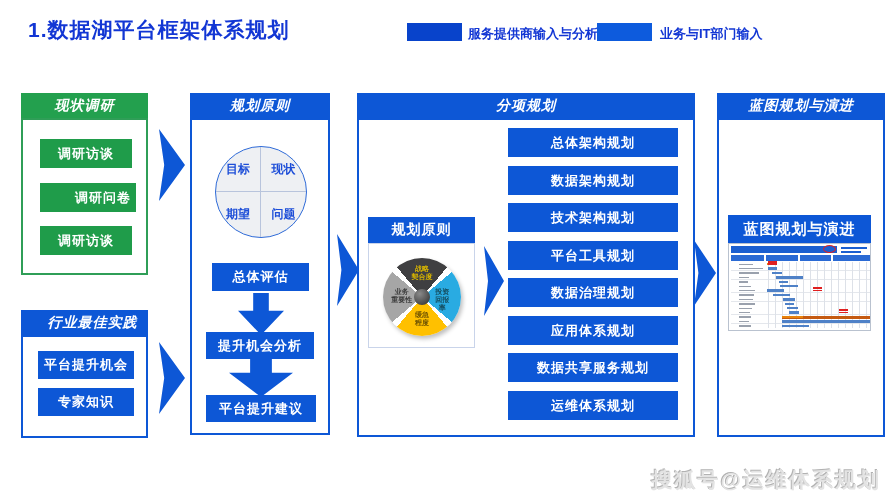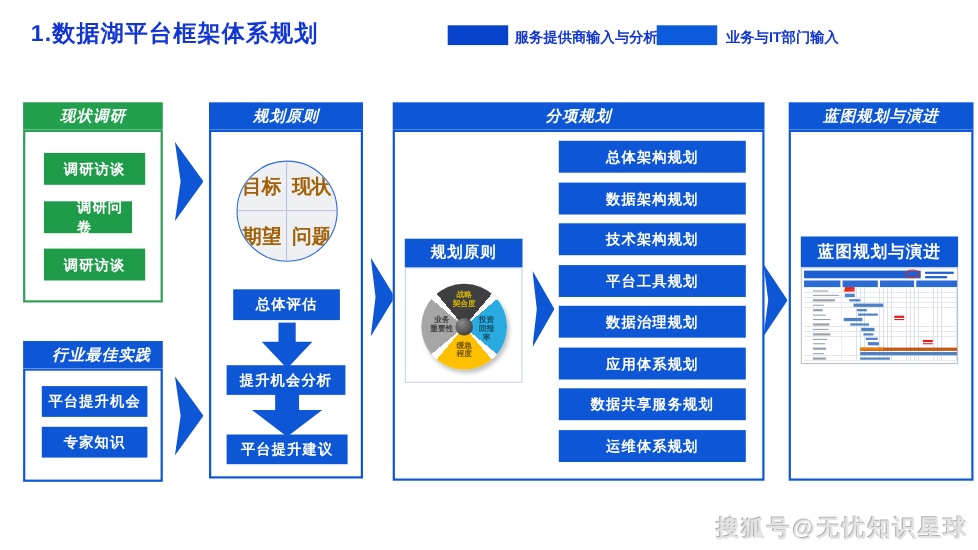--- a/index.html
+++ b/index.html
@@ -28,21 +28,21 @@
 
   .r-arrow { background:#0d57d6; clip-path:polygon(0 0,100% 50%,0 100%,20% 50%); }
   .d-arrow { background:#0d57d6; z-index:1;
     clip-path:polygon(33% 0,67% 0,67% 42%,100% 42%,50% 100%,0 42%,33% 42%); }
 
   
   .quad-circle { width:92px; height:92px; border-radius:50%; border:1.5px solid #2f6bd8;
     background:#eef0f3; overflow:hidden; display:grid; grid-template-columns:1fr 1fr;
     grid-template-rows:1fr 1fr; }
   .quad-circle .q { display:flex; align-items:center; justify-content:center;
-    font-size:18px; font-weight:bold; color:#a16207; }
+    font-size:12px; font-weight:bold; color:#1d4ed8; }
   .quad-circle .q1,.quad-circle .q2 { border-bottom:1px solid #b8c4dc; }
   .quad-circle .q1,.quad-circle .q3 { border-right:1px solid #b8c4dc; }
 
   
   .pie { width:78px; height:78px; border-radius:50%;
     background:conic-gradient(from -40deg,#3f3f41 0deg 80deg,#fff 80deg 90deg,
       #29abe2 90deg 170deg,#fff 170deg 180deg,#ffc000 180deg 260deg,#fff 260deg 270deg,
       #a6a6a6 270deg 350deg,#fff 350deg 360deg);
     box-shadow:2px 3px 4px rgba(0,0,0,.25); }
   .pie-core { width:16px; height:16px; border-radius:50%;
@@ -78,21 +78,21 @@
   <div class="abs page-title">1.数据湖平台框架体系规划</div>
 
   <div class="abs legend-swatch" style="left:407px;top:23px;background:#0843cb;"></div>
   <div class="abs legend-label" style="left:468px;top:25px;">服务提供商输入与分析</div>
   <div class="abs legend-swatch" style="left:597px;top:23px;background:#0d5bdd;"></div>
   <div class="abs legend-label" style="left:660px;top:25px;">业务与IT部门输入</div>
 
   <div class="abs sec-hdr hdr-green" style="left:21px;top:93px;width:127px;height:25px;">现状调研</div>
   <div class="abs sec-box box-green" style="left:21px;top:118px;width:127px;height:157px;"></div>
   <div class="abs btn btn-green" style="left:40px;top:139px;width:92px;height:29px;">调研访谈</div>
-  <div class="abs btn btn-green" style="left:40px;top:183px;width:80px;height:29px;padding-left:30px;">调研问卷</div>
+  <div class="abs btn btn-green" style="left:40px;top:183px;width:96px;height:29px;padding-left:30px;">调研问卷</div>
   <div class="abs btn btn-green" style="left:40px;top:226px;width:92px;height:29px;">调研访谈</div>
   <div class="abs r-arrow" style="left:159px;top:129px;width:26px;height:72px;"></div>
 
   <div class="abs sec-hdr hdr-blue" style="left:21px;top:310px;width:127px;height:25px;padding-left:16px;">行业最佳实践</div>
   <div class="abs sec-box box-blue" style="left:21px;top:335px;width:127px;height:103px;"></div>
   <div class="abs btn btn-blue" style="left:38px;top:351px;width:96px;height:28px;">平台提升机会</div>
   <div class="abs btn btn-blue" style="left:38px;top:388px;width:96px;height:28px;">专家知识</div>
   <div class="abs r-arrow" style="left:159px;top:342px;width:26px;height:72px;"></div>
 
   <div class="abs sec-hdr hdr-blue" style="left:190px;top:93px;width:140px;height:25px;">规划原则</div>
@@ -193,15 +193,15 @@
         <div class="g-lbl" style="left: 10px; top: 54.7px; width: 14px;"></div>
         <div class="g-lbl" style="left: 10px; top: 59.1px; width: 16px;"></div>
         <div class="g-lbl" style="left: 10px; top: 63.5px; width: 13px;"></div>
         <div class="g-lbl" style="left: 10px; top: 67.9px; width: 11px;"></div>
         <div class="g-lbl" style="left: 10px; top: 72.3px; width: 12px;"></div>
         <div class="g-lbl" style="left: 10px; top: 76.7px; width: 10px;"></div>
         <div class="g-lbl" style="left: 10px; top: 81.1px; width: 12px;"></div>
       </div>
   </div>
 
-  <div class="abs watermark">搜狐号@无忧知识星球</div>
+  <div class="abs watermark">搜狐号@运维体系规划</div>
 
 </div>
 
 </body></html>

